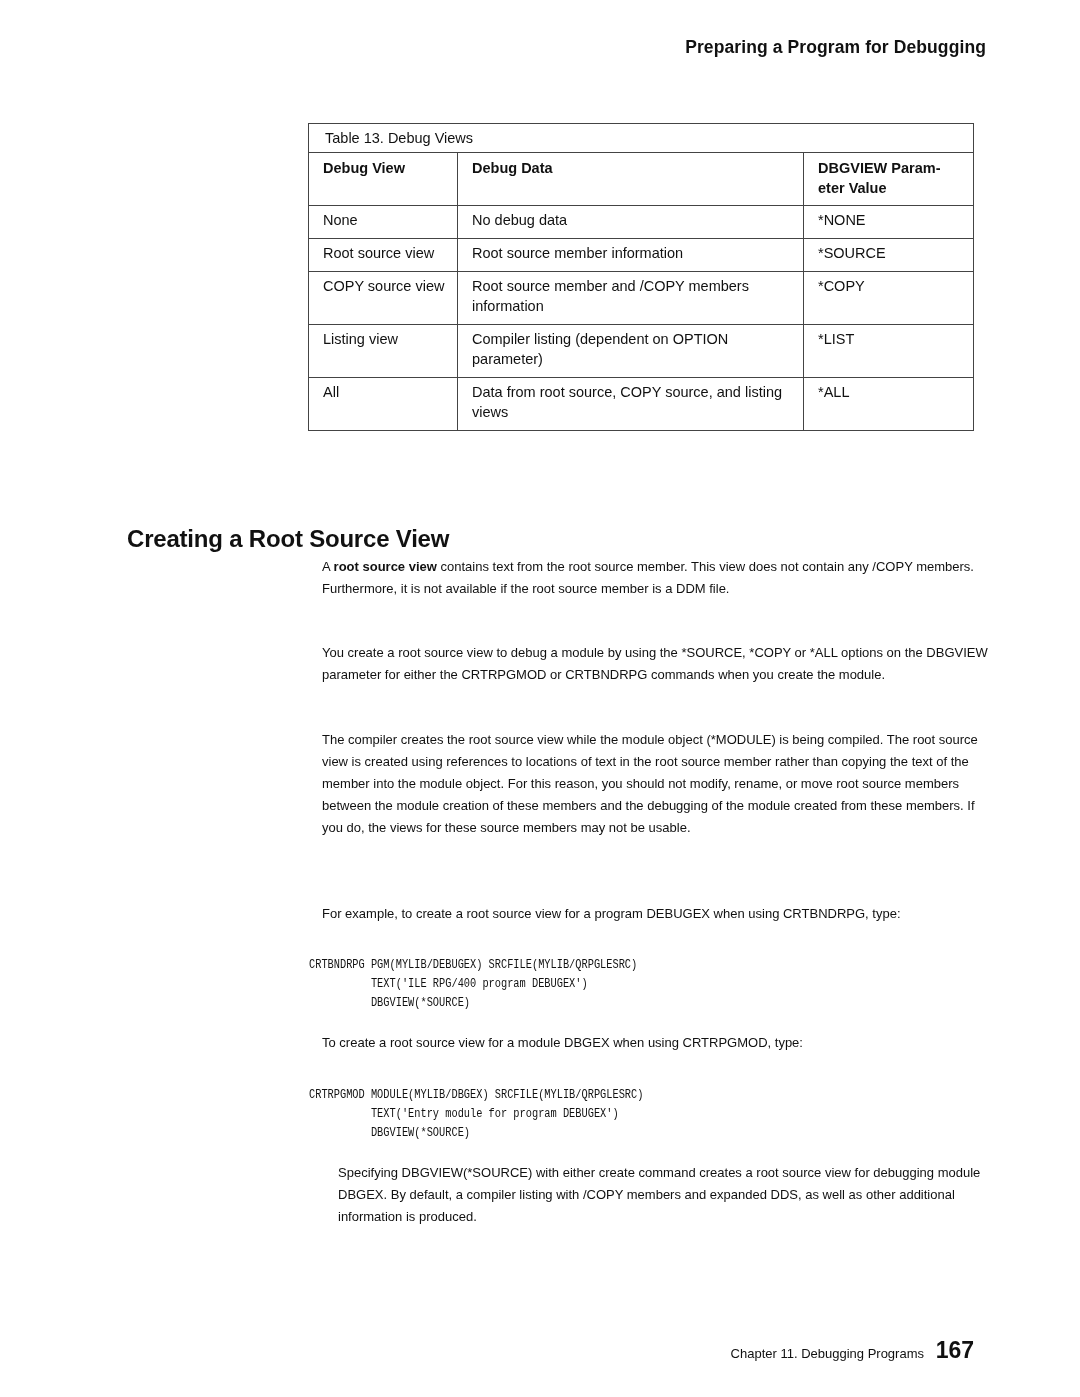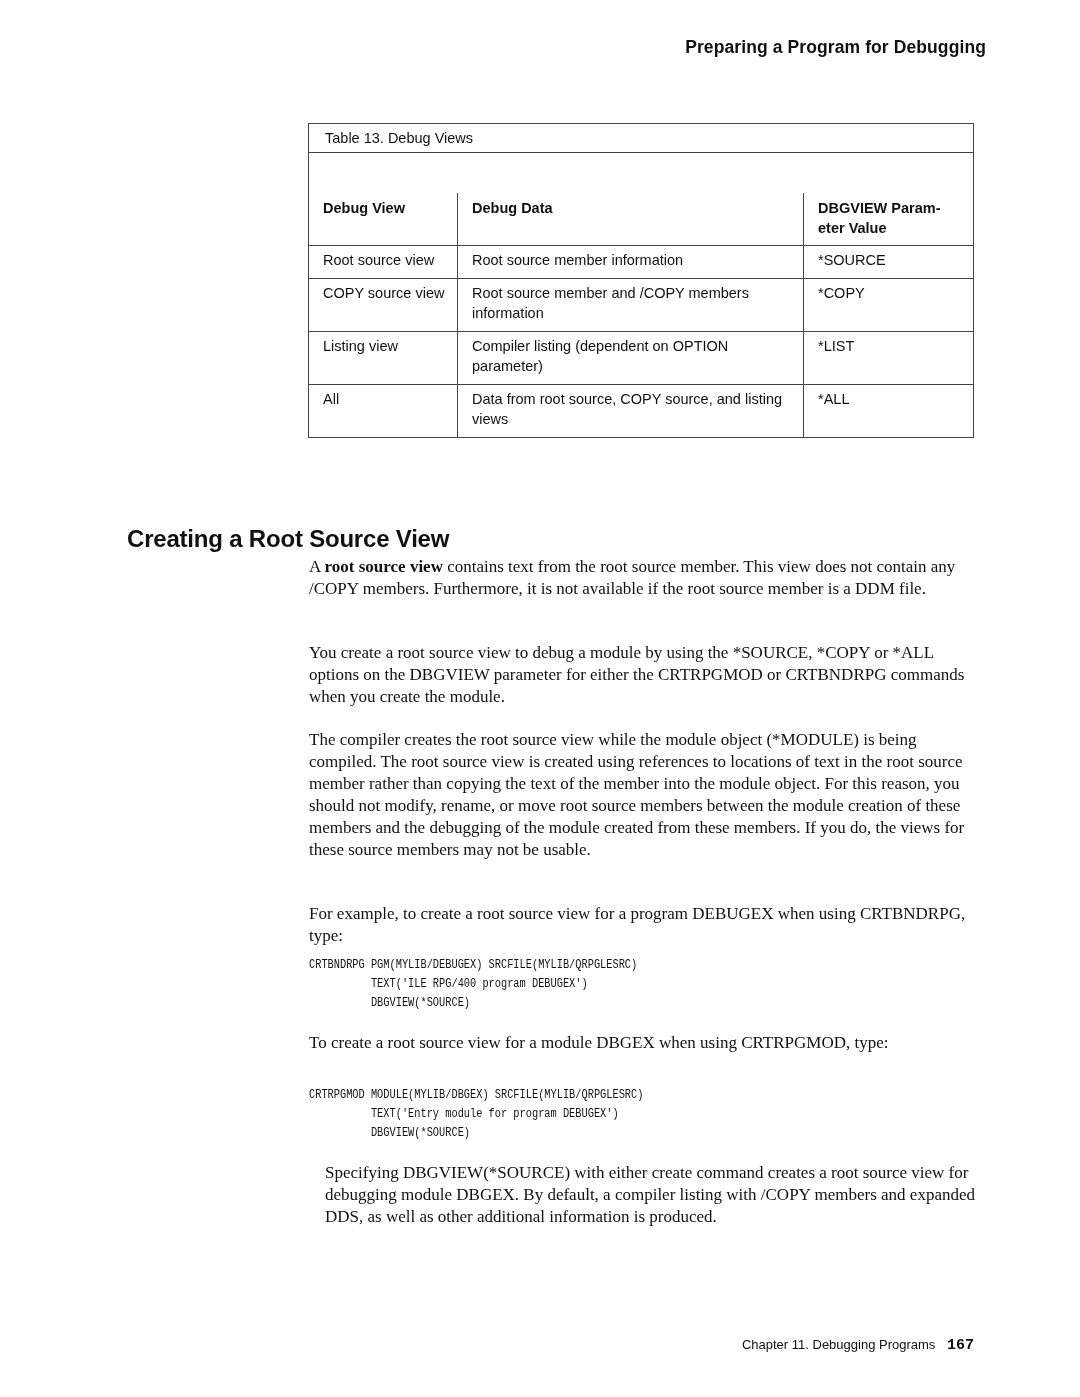--- a/index.html
+++ b/index.html
@@ -13,64 +13,69 @@
   }
   .table-box {
     position: absolute; left: 308px; top: 123px; width: 664px;
     border: 1px solid #444;
     font-size: 14.5px;
   }
   .table-caption {
     padding: 6px 0 0 16px; height: 22px;
     border-bottom: 1px solid #444;
   }
-  table { border-collapse: collapse; width: 100%; margin-top: 40px; }
+  table { border-collapse: collapse; width: 100%; }
   td, th {
     vertical-align: top; text-align: left; line-height: 20px;
     padding: 4px 10px 8px 14px;
   }
   th { font-weight: bold; padding-top: 5px; padding-bottom: 7px; }
   tr { border-bottom: 1px solid #444; }
   tr:last-child { border-bottom: none; }
   td.c1, th.c1 { width: 124px; border-right: 1px solid #444; }
   td.c2, th.c2 { width: 321px; border-right: 1px solid #444; }
   .section-title {
     position: absolute; left: 127px; top: 525px;
     font-size: 24px; font-weight: bold; letter-spacing: -0.2px; text-align: right;
   }
   .body-text {
-    position: absolute; left: 309px; width: 670px;
-    font-size: 17px; line-height: 22px; font-family: Liberation Serif, serif;
+    position: absolute; left: 322px; width: 670px;
+    font-size: 13px; line-height: 22px;
   }
   .body-text b { font-weight: bold; }
   .code {
     position: absolute; left: 309px;
     font-family: "Liberation Mono", monospace; font-size: 12px; line-height: 19px;
     white-space: pre; transform: scaleX(0.86); transform-origin: left top;
   }
   .footer {
     position: absolute; right: 106px; top: 1337px;
     font-size: 13px;
   }
   .footer .chap { margin-right: 8px; }
-  .footer .pnum { font-weight: bold; font-size: 15px; font-family: Liberation Mono, monospace; }
+  .footer .pnum { font-weight: bold; font-size: 23px; }
 </style>
 </head>
 <body>
 
 <div class="running-header">Preparing a Program for Debugging</div>
 
 <div class="table-box">
   <div class="table-caption">Table 13. Debug Views</div>
   <table>
     <tbody>
         <tr>
       <th class="c1">Debug View</th>
       <th class="c2">Debug Data</th>
       <th class="c3">DBGVIEW Param-<br>eter Value</th>
+    </tr>
+    <tr>
+      <td class="c1">None</td>
+      <td class="c2">No debug data</td>
+      <td class="c3">*NONE</td>
     </tr>
     <tr>
       <td class="c1">Root source view</td>
       <td class="c2">Root source member information</td>
       <td class="c3">*SOURCE</td>
     </tr>
     <tr>
       <td class="c1">COPY source view</td>
       <td class="c2">Root source member and /COPY members information</td>
       <td class="c3">*COPY</td>

